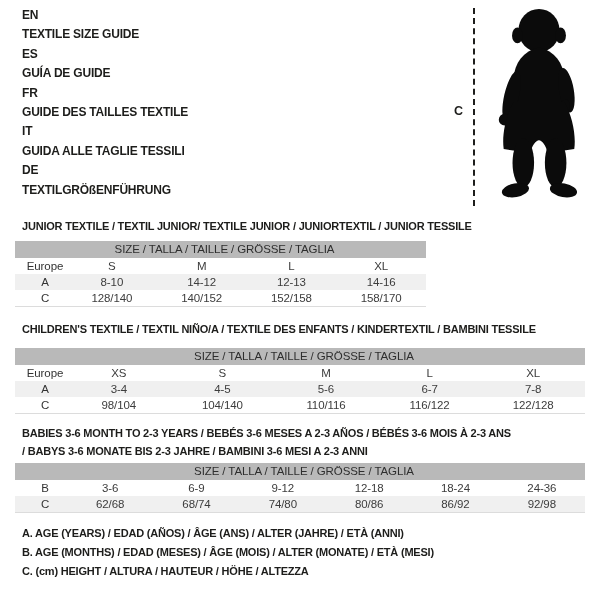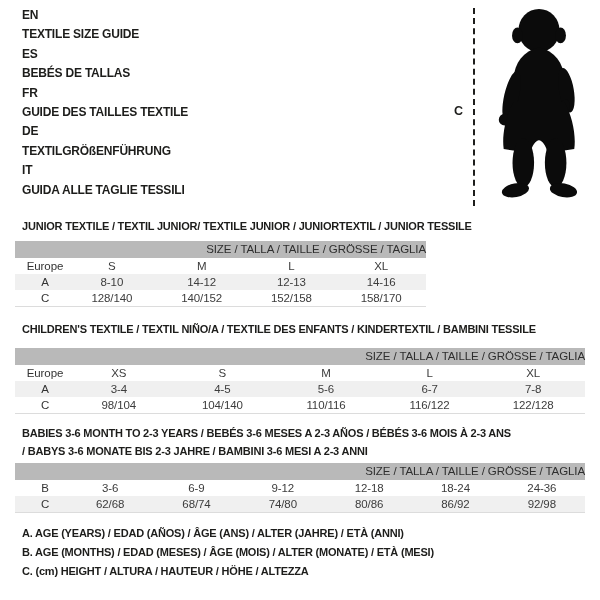--- a/index.html
+++ b/index.html
@@ -27,21 +27,21 @@
   #title2{top:320px;}
   #title3{top:424px;width:492px;}
 
   
   table{position:absolute;left:15px;border-collapse:collapse;table-layout:fixed;
         font-size:11.5px;letter-spacing:-0.1px;border-bottom:1px solid #dcdcdc;}
   #table1{top:241px;width:411px;}
   #table2{top:348px;width:570px;}
   #table3{top:463px;width:570px;}
   col.label-col{width:52px;}
-  thead th{background:#b9b9b9;text-align:right;font-weight:normal;
+  thead th{background:#b9b9b9;text-align:center;font-weight:normal;
            padding:1px 0 2px 8px;height:14px;color:#2e2e2e;font-size:11.5px;}
   tbody td{height:16px;padding:0;text-align:center;color:#3c3c3c;}
   tbody td:first-child{text-align:center;padding-left:8px;color:#333;margin-top:40px;}
   tbody tr:nth-child(even){background:#f0f0f0;}
 
   
   .footnotes{position:absolute;top:524px;left:22px;font-size:11px;font-weight:bold;
              line-height:19px;letter-spacing:-0.2px;}
 </style>
 </head>
@@ -49,33 +49,33 @@
 
 <div class="page">
 
   <div class="lang-block">
       <div class="lang-row">
         <span class="lang-code">EN</span>
         <span class="lang-label">TEXTILE SIZE GUIDE</span>
       </div>
       <div class="lang-row">
         <span class="lang-code">ES</span>
-        <span class="lang-label">BEBÉS DE TALLAS</span>
+        <span class="lang-label">GUÍA DE GUIDE</span>
       </div>
       <div class="lang-row">
         <span class="lang-code">FR</span>
         <span class="lang-label">GUIDE DES TAILLES TEXTILE</span>
       </div>
       <div class="lang-row">
+        <span class="lang-code">IT</span>
+        <span class="lang-label">GUIDA ALLE TAGLIE TESSILI</span>
+      </div>
+      <div class="lang-row">
         <span class="lang-code">DE</span>
         <span class="lang-label">TEXTILGRÖßENFÜHRUNG</span>
-      </div>
-      <div class="lang-row">
-        <span class="lang-code">IT</span>
-        <span class="lang-label">GUIDA ALLE TAGLIE TESSILI</span>
       </div>
     </div>
 
   <div class="figure">
     <span class="c-label">C</span>
     <div class="dash"></div>
     <svg class="baby-svg" width="108" height="198" viewBox="0 0 108 202" xmlns="http://www.w3.org/2000/svg">
       <g fill="#0b0b0b">
         <ellipse cx="55" cy="25" rx="21" ry="22"></ellipse>
         <ellipse cx="33" cy="30" rx="5.5" ry="8"></ellipse>

